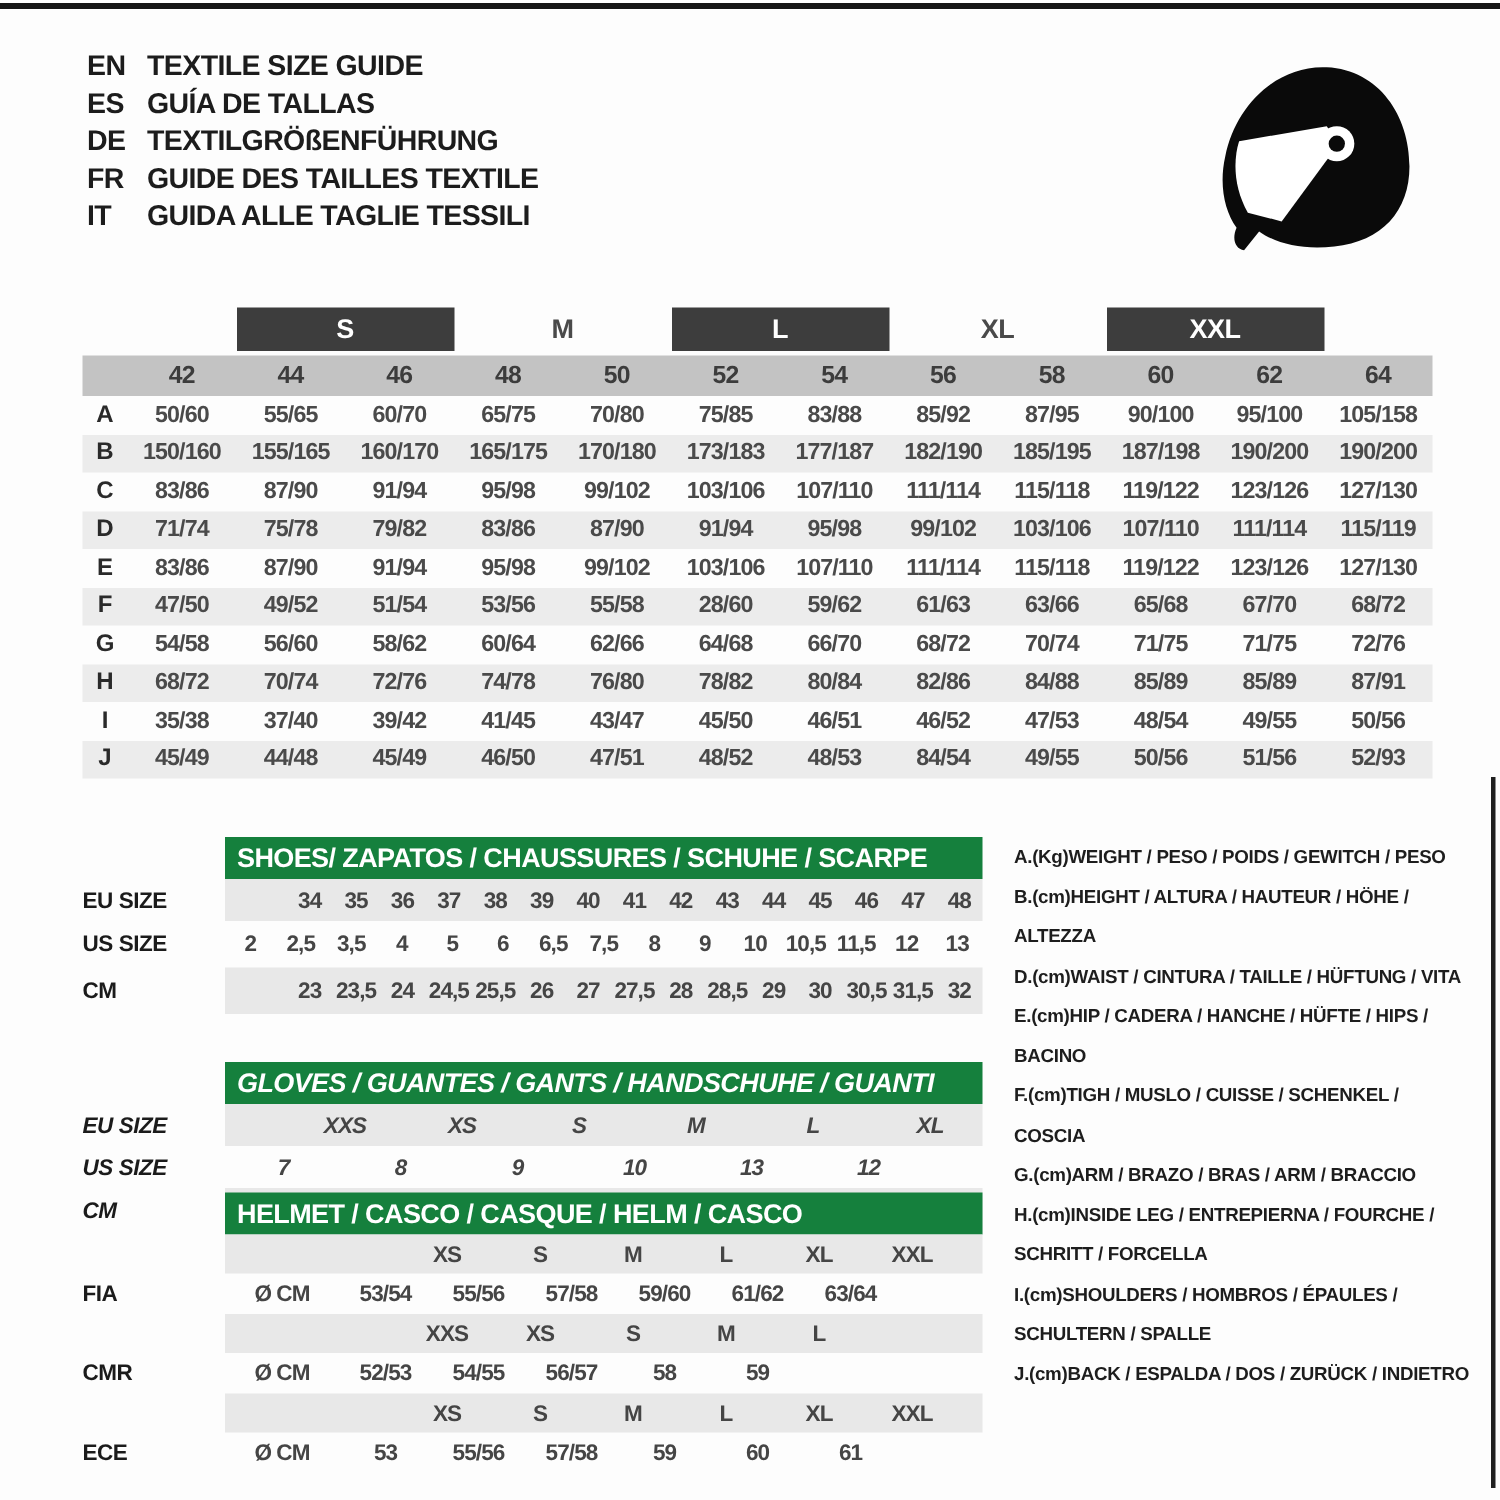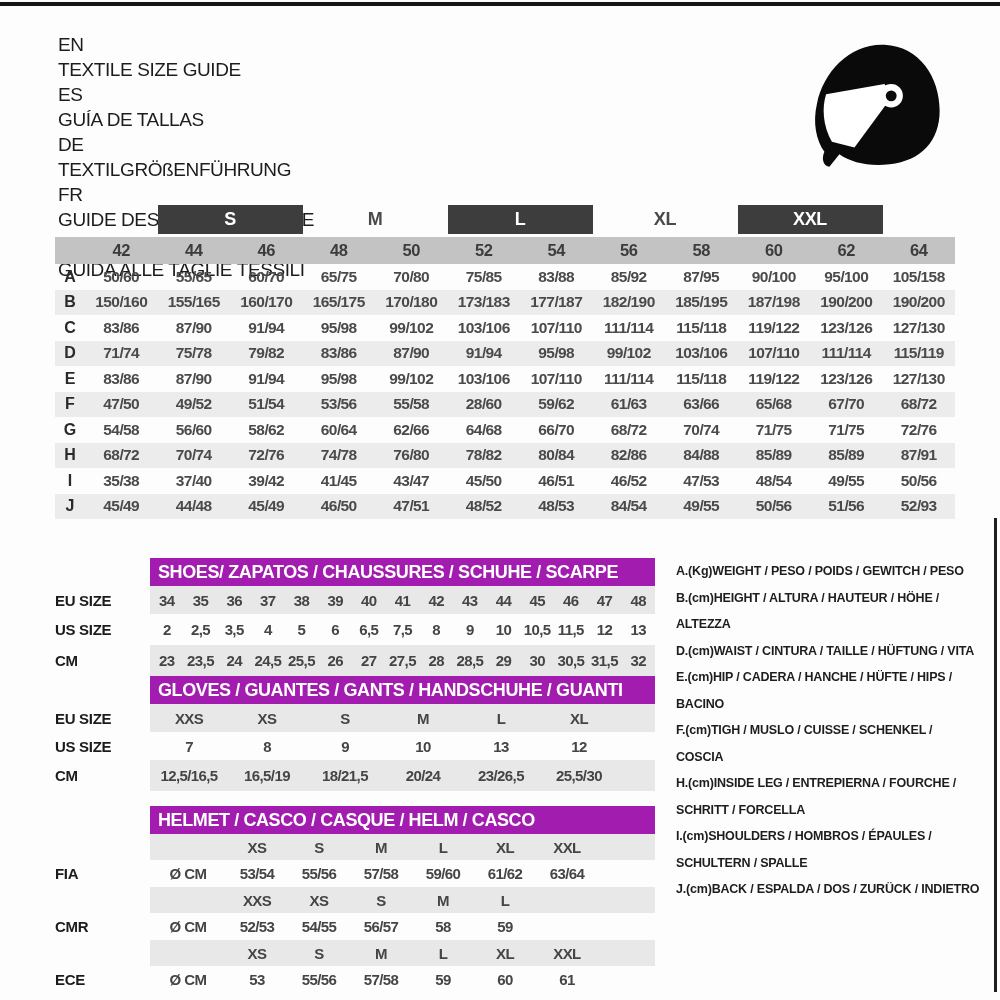--- a/index.html
+++ b/index.html
@@ -4,21 +4,21 @@
 <style>
   html,body{margin:0;padding:0;background:#fff;}
   body{font-family:"Liberation Sans","DejaVu Sans",sans-serif;-webkit-font-smoothing:antialiased;}
   .sheet{position:relative;width:1000px;height:1000px;background:#fdfdfd;overflow:hidden;color:#222;}
 
   .top-line{position:absolute;left:0;top:2px;width:1000px;height:4px;background:#151515;}
   .edge-line{position:absolute;left:994px;top:518px;width:3px;height:474px;background:#1f1f1f;}
 
   
   .langs{position:absolute;left:58px;top:32px;}
-  .lang-row{display:flex;font-weight:normal;font-size:19px;line-height:25px;color:#1c1c1c;letter-spacing:-0.4px;flex-direction:column;}
+  .lang-row{display:flex;font-weight:bold;font-size:19px;line-height:25px;color:#1c1c1c;letter-spacing:-0.4px;}
   .lang-code{width:40px;}
 
   
   .helmet-icon{position:absolute;left:806px;top:30px;width:142px;height:150px;}
 
   
   #textile-table{position:absolute;left:55px;top:205px;width:900px;}
   .t-row{display:grid;grid-template-columns:30px repeat(12,1fr);}
   .t-row.groups{height:32px;}
   .gcell{height:29px;display:flex;align-items:center;justify-content:center;
@@ -28,34 +28,34 @@
   .t-row .cell{display:flex;align-items:center;justify-content:center;font-weight:bold;}
   .numband .cell{font-size:16.5px;color:#3c3c3c;letter-spacing:-0.4px;}
   .t-row.data{height:25.5px;}
   .data .cell{font-size:15.5px;color:#4a4a4a;letter-spacing:-0.6px;}
   .data .cell.lbl{font-size:16px;color:#2a2a2a;letter-spacing:0;}
   .t-row.stripe{background:#ececec;}
 
   
   .band-wrap{position:absolute;left:55px;width:600px;}
   #shoes-table{top:558px;}
-  #gloves-table{top:676px;}
-  #helmet-table{top:795px;margin-top:11px;}
+  #gloves-table{top:708px;font-style:italic;}
+  #helmet-table{top:795px;}
   .b-row{display:grid;grid-template-columns:95px 505px;}
   .b-label{display:flex;align-items:center;font-weight:bold;font-size:15px;color:#1b1b1b;letter-spacing:-0.3px;}
   .b-band{position:relative;}
-  .b-band.title{background:#a21caf;color:#fff;font-weight:bold;font-size:18px;
+  .b-band.title{background:#15803d;color:#fff;font-weight:bold;font-size:18px;
                 display:flex;align-items:center;padding-left:8px;box-sizing:border-box;letter-spacing:-0.4px;}
   .b-row.h-title{height:28px;}
   .b-row.h-std{height:28px;}
   .b-row.h-tall{height:31px;}
   .b-row.h-sizes{height:26px;}
   .b-row.h-vals{height:27px;}
   .b-band.vals{display:grid;align-items:center;}
-  .b-band.shaded{background:#e8e8e8;}
+  .b-band.shaded{background:#e8e8e8;padding-left:41px;}
   .cols-shoes{grid-template-columns:repeat(15,1fr);}
   .cols-gloves{grid-template-columns:repeat(6,78px) 1fr;}
   .cols-helm{grid-template-columns:76px repeat(6,62px) 1fr;}
   .vcell{display:flex;align-items:center;justify-content:center;font-weight:bold;
          font-size:15px;color:#454545;letter-spacing:-0.6px;white-space:nowrap;}
 
   
   #legend{position:absolute;left:676px;top:558px;width:304px;}
   .leg-item{font-weight:bold;font-size:12.5px;line-height:26.5px;color:#1d1d1d;letter-spacing:-0.2px;}
 </style>
@@ -454,19 +454,20 @@
         </div>
       </div>
     </div>
 
   <div id="legend">
       <div class="leg-item"><span>A.</span><span>(Kg)</span><span>WEIGHT / PESO / POIDS / GEWITCH / PESO</span></div>
       <div class="leg-item"><span>B.</span><span>(cm)</span><span>HEIGHT / ALTURA / HAUTEUR / HÖHE / ALTEZZA</span></div>
       <div class="leg-item"><span>D.</span><span>(cm)</span><span>WAIST / CINTURA / TAILLE / HÜFTUNG / VITA</span></div>
       <div class="leg-item"><span>E.</span><span>(cm)</span><span>HIP / CADERA / HANCHE / HÜFTE / HIPS / BACINO</span></div>
       <div class="leg-item"><span>F.</span><span>(cm)</span><span>TIGH / MUSLO / CUISSE / SCHENKEL / COSCIA</span></div>
+      <div class="leg-item"><span>G.</span><span>(cm)</span><span>ARM / BRAZO / BRAS / ARM / BRACCIO</span></div>
       <div class="leg-item"><span>H.</span><span>(cm)</span><span>INSIDE LEG / ENTREPIERNA / FOURCHE / SCHRITT / FORCELLA</span></div>
       <div class="leg-item"><span>I.</span><span>(cm)</span><span>SHOULDERS / HOMBROS / ÉPAULES / SCHULTERN / SPALLE</span></div>
       <div class="leg-item"><span>J.</span><span>(cm)</span><span>BACK / ESPALDA / DOS / ZURÜCK / INDIETRO</span></div>
     </div>
 
   <div class="edge-line"></div>
 </div>
 
 </body></html>

